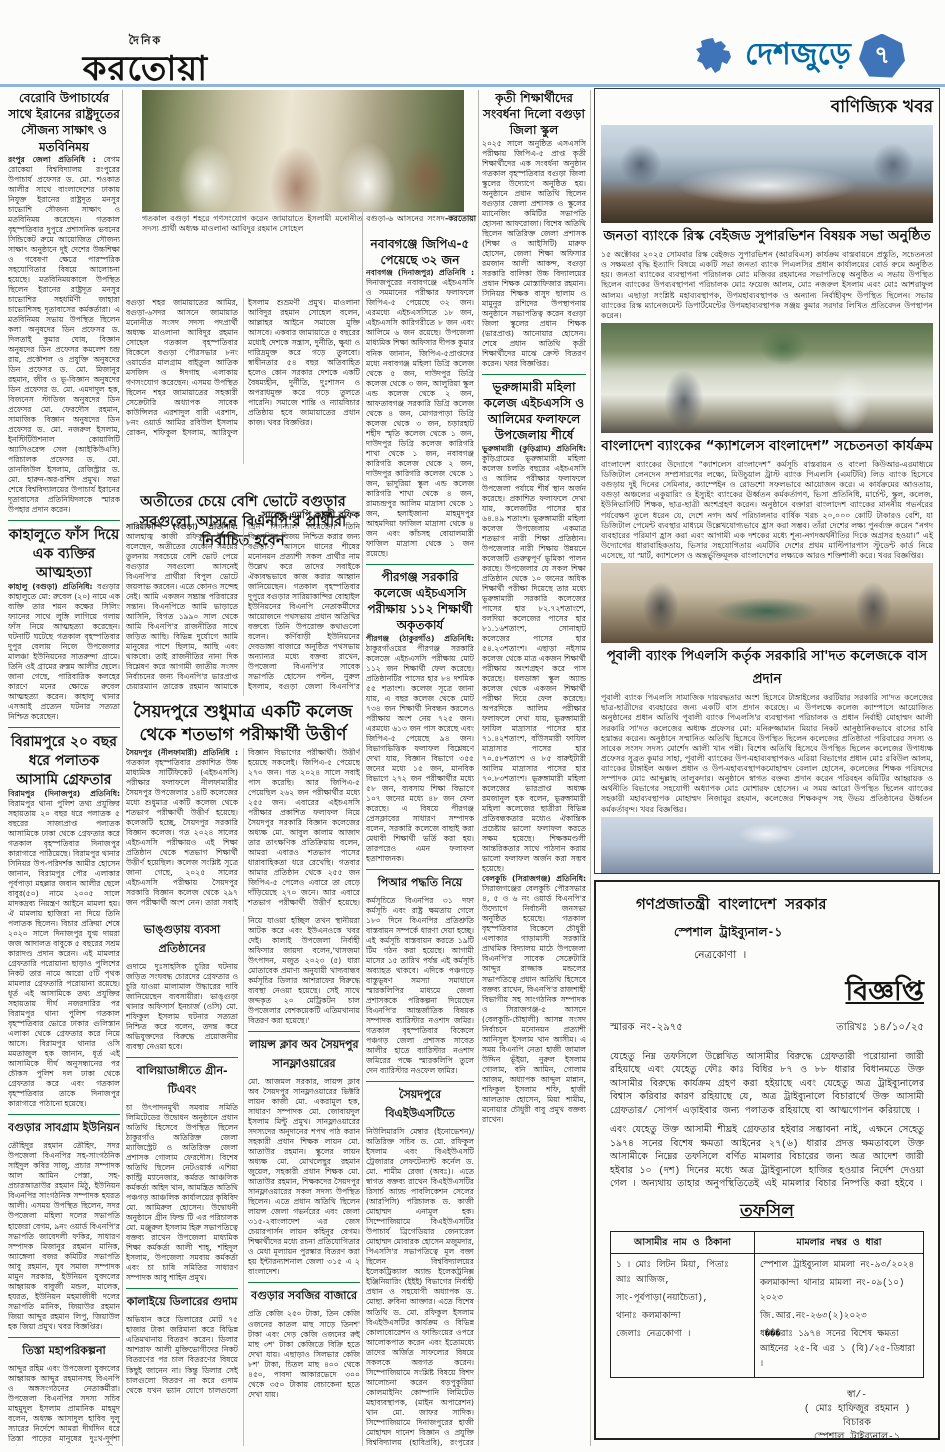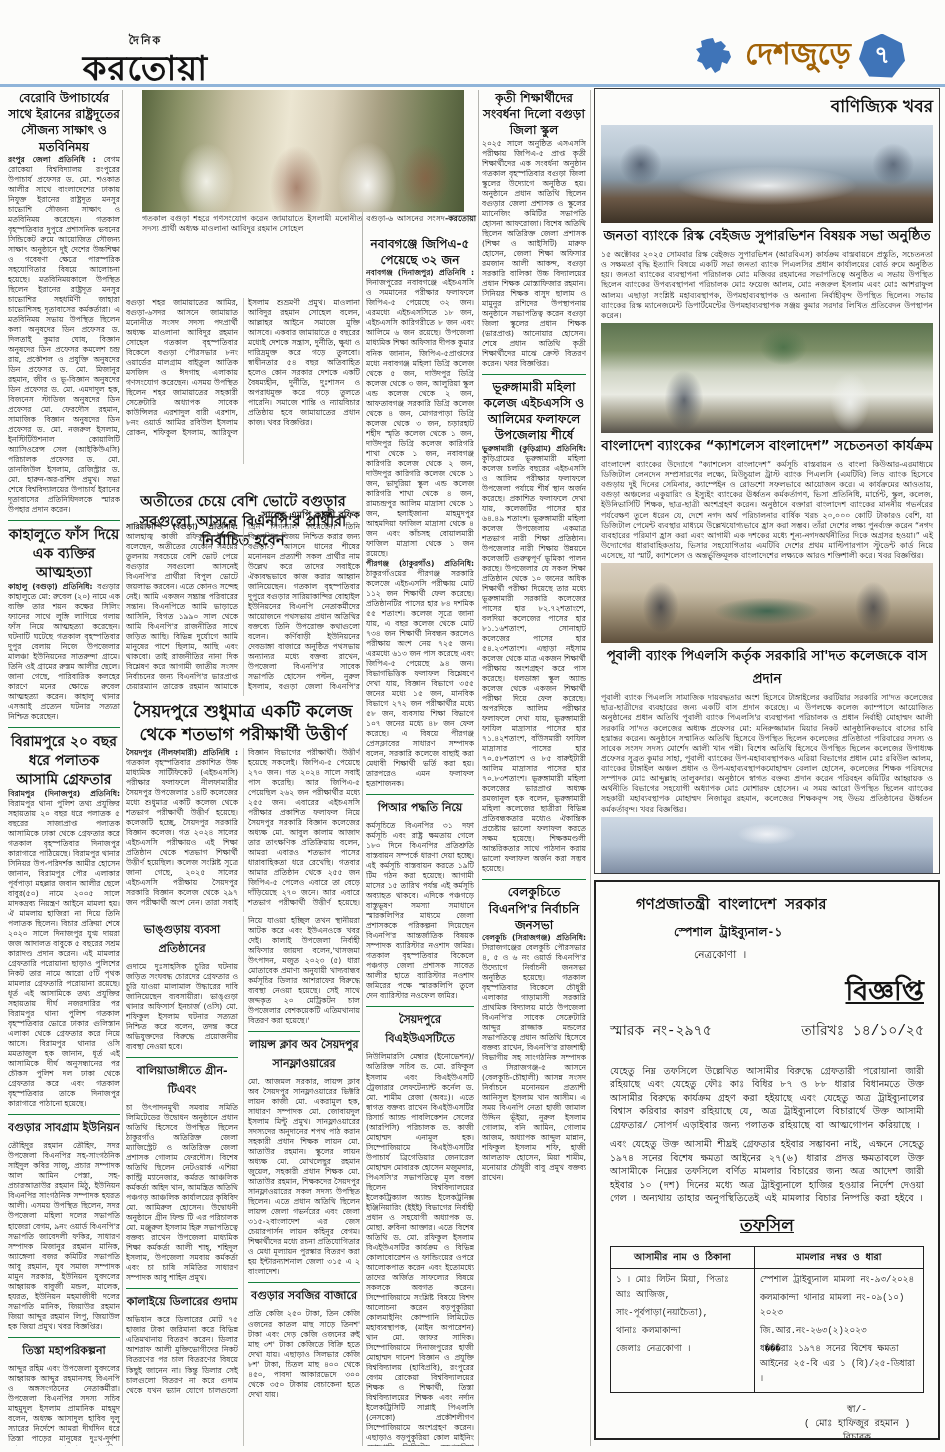--- a/index.html
+++ b/index.html
@@ -6,21 +6,21 @@
   .page{position:relative;width:945px;height:1452px;background:#fcfcfa;margin:0 auto;
         font-family:"DejaVu Sans",sans-serif;color:#141414;overflow:hidden;}
   
   .masthead{position:absolute;left:38px;top:32px;width:215px;text-align:center;}
   .masthead .small{font-size:11px;font-weight:bold;letter-spacing:2px;}
   .masthead .main{font-size:34px;font-weight:900;letter-spacing:1px;line-height:1.05;}
   .datebar{position:absolute;left:300px;top:38px;border-left:5px solid #4a7fbe;padding-left:12px;}
   .datebar .day{font-size:14px;font-weight:bold;}
   .datebar .date{font-size:11.5px;margin-top:3px;}
   .sectionbadge{position:absolute;right:40px;top:30px;display:flex;align-items:center;gap:8px;}
-  .sectionbadge .name{font-size:30px;font-weight:900;color:#a16207;}
+  .sectionbadge .name{font-size:30px;font-weight:900;color:#0369a1;}
   .heptagon{width:46px;height:44px;background:#3f74b8;color:#fff;display:flex;align-items:center;justify-content:center;
             font-size:24px;font-weight:bold;clip-path:polygon(50% 0%,93% 22%,100% 62%,72% 100%,22% 98%,0% 58%,12% 18%);}
   .toprule{position:absolute;left:0;top:84px;width:945px;height:3px;background:#8fb4d9;}
   
   .body-text{font-size:7.6px;line-height:1.32;text-align:justify;}
   .body-text b{font-weight:bold;}
   .hl{font-weight:bold;text-align:center;line-height:1.35;}
   .rule-top{border-top:1px solid #15803d;padding-top:4px;margin-top:5px;}
   .subhead{font-weight:bold;text-align:center;font-size:11px;margin:5px 0 3px 0;}
   .vsep{position:absolute;top:90px;width:1px;height:1356px;background:#b5b5b0;}
@@ -64,21 +64,21 @@
   .ph4{height:96px;background:linear-gradient(180deg,#cfd9e4 0%,#b6c4d4 30%,#7c8aa0 60%,#3d3f4a 100%);}
   .ph4:before{background:radial-gradient(ellipse 120px 22px at 50% 75%,rgba(20,22,30,.65),transparent 80%),
               radial-gradient(ellipse 40px 14px at 50% 18%,rgba(250,250,252,.8),transparent 75%);}
   
   .notice{position:absolute;left:594px;top:880px;width:346px;height:560px;border:2px solid #222;
           box-sizing:border-box;padding:10px 14px;font-family:Liberation Mono, monospace;overflow:hidden;}
   .notice .govt{font-size:15px;font-weight:bold;margin-left:26px;}
   .notice .trib{font-size:12px;font-weight:bold;margin:6px 0 0 64px;}
   .notice .dist{font-size:10.5px;margin:4px 0 0 84px;}
   .notice .biggo{font-size:27px;font-weight:bold;text-align:right;text-decoration:underline;margin:6px 0 4px 0;}
-  .notice .memoline{display:flex;justify-content:space-between;font-size:14px;margin:2px 0 22px 0;}
+  .notice .memoline{display:flex;justify-content:space-between;font-size:10px;margin:2px 0 14px 0;}
   .notice .para{font-size:9.3px;line-height:1.45;text-align:justify;margin-bottom:6px;}
   .notice .tafsil{font-size:17px;font-weight:bold;text-align:center;text-decoration:underline;margin:4px 0 6px 0;}
   .ntable{width:100%;border-collapse:collapse;font-size:8.8px;}
   .ntable th,.ntable td{border:1px solid #222;padding:3px 5px;vertical-align:top;text-align:left;}
   .ntable th{text-align:center;font-size:9.5px;}
   .ntable td div{margin-bottom:3px;}
   .sig{margin-top:10px;margin-left:180px;text-align:center;font-size:9.5px;line-height:1.5;}
   .refno{font-size:7.5px;margin-top:8px;}
   
   .h-sm{font-size:12px;}
@@ -165,40 +165,40 @@
     <div class="subhead rule-top">বগুড়ার সবজির বাজারে</div>
     <div class="body-text">প্রতি কেজি ২৫০ টাকা, তিন কেজি ওজনের কাতল মাছ সাড়ে তিনশ' টাকা এবং দেড় কেজি ওজনের রুই মাছ ৩শ' টাকা কেজিতে বিক্রি হতে দেখা যায়। এছাড়াও সিলভার কেজি ৮শ' টাকা, চিতল মাছ ৪০০ থেকে ৪৫০, পাবদা আকারভেদে ৩০০ থেকে ৩৫০ টাকায় বেচাকেনা হতে দেখা যায়।</div>
   </div>
 
   <div class="col" id="col4">
     <div class="hl h-sm">নবাবগঞ্জে জিপিএ-৫ পেয়েছে ৩২ জন</div>
     <div class="body-text">
       <b>নবাবগঞ্জ (দিনাজপুর) প্রতিনিধি :</b>
       <span>দিনাজপুরের নবাবগঞ্জে এইচএসসি ও সমমানের পরীক্ষার ফলাফলে জিপিএ-৫ পেয়েছে ৩২ জন। এরমধ্যে এইচএসসিতে ১৮ জন, এইচএসসি কারিগরীতে ৮ জন এবং আলিমে ৬ জন রয়েছে। উপজেলা মাধ্যমিক শিক্ষা অফিসার দীপক কুমার বনিক জানান, জিপিএ-৫প্রাপ্তদের মধ্যে নবাবগঞ্জ মহিলা ডিগ্রি কলেজ থেকে ৫ জন, দাউদপুর ডিগ্রি কলেজ থেকে ৩ জন, আলুরিয়া স্কুল এন্ড কলেজ থেকে ২ জন, আফতাবগঞ্জ সরকারি ডিগ্রি কলেজ থেকে ৪ জন, মোগরপাড়া ডিগ্রি কলেজ থেকে ৩ জন, চড়ারহাট শহীদ স্মৃতি কলেজ থেকে ১ জন, দাউদপুর ডিগ্রি কলেজ কারিগরি শাখা থেকে ১ জন, নবাবগঞ্জ কারিগরি কলেজ থেকে ২ জন, দাউদপুর কারিগরি কলেজ থেকে ১ জন, ভাদুরিয়া স্কুল এন্ড কলেজ কারিগরি শাখা থেকে ৪ জন, রামচন্দ্রপুর আলিম মাদ্রাসা থেকে ১ জন, হলাইজানা মাহমুদপুর আহমদিয়া ফাজিল মাদ্রাসা থেকে ৪ জন এবং কাঁচসহ বোয়ালমারী ফাজিল মাদ্রাসা থেকে ১ জন রয়েছে।</span>
     </div>
+    <div class="hl h-sm rule-top">পীরগঞ্জ সরকারি কলেজে এইচএসসি পরীক্ষায় ১১২ শিক্ষার্থী অকৃতকার্য</div>
     <div class="body-text">
       <b>পীরগঞ্জ (ঠাকুরগাঁও) প্রতিনিধি:</b>
       <span>ঠাকুরগাঁওয়ের পীরগঞ্জ সরকারি কলেজে এইচএসসি পরীক্ষায় মোট ১১২ জন শিক্ষার্থী ফেল করেছে। প্রতিষ্ঠানটির পাসের হার ৮৪ দশমিক ৫৫ শতাংশ। কলেজ সূত্রে জানা যায়, এ বছর কলেজ থেকে মোট ৭৩৪ জন শিক্ষার্থী নিবন্ধন করলেও পরীক্ষায় অংশ নেয় ৭২৫ জন। এরমধ্যে ৬১৩ জন পাস করেছে এবং জিপিএ-৫ পেয়েছে ৯৪ জন।বিভাগভিত্তিক ফলাফল বিশ্লেষণে দেখা যায়, বিজ্ঞান বিভাগে ৩৫৫ জনের মধ্যে ১৫ জন, মানবিক বিভাগে ২৭২ জন পরীক্ষার্থীর মধ্যে ৫৮ জন, ব্যবসায় শিক্ষা বিভাগে ১০৭ জনের মধ্যে ৪৮ জন ফেল করেছে। এ বিষয়ে পীরগঞ্জ প্রেসক্লাবের সাধারণ সম্পাদক বলেন, সরকারি কলেজে বাছাই করা মেধাবী শিক্ষার্থী ভর্তি করা হয়। তারপরেও এমন ফলাফল হতাশাজনক।</span>
     </div>
     <div class="subhead rule-top">পিআর পদ্ধতি নিয়ে</div>
     <div class="body-text">কর্মসূচিতে বিএনপির ৩১ দফা কর্মসূচি এবং রাষ্ট্র ক্ষমতায় গেলে ১৮০ দিনে বিএনপির প্রতিশ্রুতি বাস্তবায়ন সম্পর্কে ধারণা দেয়া হচ্ছে। এই কর্মসূচি বাস্তবায়ন করতে ১৯টি টিম গঠন করা হয়েছে। আগামী মাসের ১৫ তারিখ পর্যন্ত এই কর্মসূচি অব্যাহত থাকবে। এদিকে পঞ্চগড়ে বাস্তুভূষণ সমস্যা সমাধানে স্মারকলিপির মাধ্যমে জেলা প্রশাসককে পরিকল্পনা দিয়েছেন বিএনপি'র আন্তর্জাতিক বিষয়ক সম্পাদক ব্যারিস্টার নওশাদ জমির। গতকাল বৃহস্পতিবার বিকেলে পঞ্চগড় জেলা প্রশাসক সাবেত আলীর হাতে ব্যারিস্টার নওশাদ জমিরের পক্ষে স্মারকলিপি তুলে দেন ব্যারিস্টার নওফেল জমির।</div>
     <div class="subhead rule-top">সৈয়দপুরে বিএইউএসটিতে</div>
     <div class="body-text">নিউলিমারসি মেম্বার (ইনোভেশন)/ অতিরিক্ত সচিব ড. মো. রফিকুল ইসলাম এবং বিএইউএসটি ট্রেজারার লেফটেন্যান্ট কর্নেল ড. মো. শামীম রেজা (অবঃ)। এতে স্বাগত বক্তব্য রাখেন বিএইউএসটির রিসার্চ আ্যন্ড পাবলিকেশন সেলের (আরপিসি) পরিচালক ড. কাজী মোহাম্মদ এনামুল হক। সিম্পোজিয়ামে বিএইউএসটির উপাচার্য ব্রিগেডিয়ার জেনারেল মোহাম্মদ মোবারক হোসেন মজুমদার, পিএসসি'র সভাপতিত্বে মূল বক্তা ছিলেন বিশ্ববিদ্যালয়ের ইলেকট্রিক্যাল অ্যান্ড ইলেকট্রনিক্স ইঞ্জিনিয়ারিং (ইইই) বিভাগের নির্বাহী প্রধান ও সহযোগী অধ্যাপক ড. মোছা. রুবিনা আক্তার। এতে বিশেষ অতিথি ড. মো. রফিকুল ইসলাম বিএইউএসটির কার্যক্রম ও বিভিন্ন কোলাবোরেশন ও ফান্ডিংয়ের ওপরে আলোকপাত করেন এবং ইতোমধ্যে তাদের অর্জিত সাফল্যের বিষয়ে সকলকে অবগত করেন। সিম্পোজিয়ামে সংশ্লিষ্ট বিষয়ে বিশদ আলোচনা করেন বড়পুকুরিয়া কোলমাইনিং কোম্পানি লিমিটেড মহাব্যবস্থাপক, (মাইন অপারেশন) খান মো. জাফর সাদিক। সিম্পোজিয়ামে দিনাজপুরের হাজী মোহাম্মদ দানেশ বিজ্ঞান ও প্রযুক্তি বিশ্ববিদ্যালয় (হাবিপ্রবি), রংপুরের বেগম রোকেয়া বিশ্ববিদ্যালয়ের শিক্ষক ও শিক্ষার্থী, তিস্তা বিশ্ববিদ্যালয়ের শিক্ষক এবং নর্দান ইলেকট্রিসিটি সাপ্লাই পিএলসি (নেসকো) প্রকৌশলীগণ সিম্পোজিয়ামে অংশগ্রহণ করেন। এছাড়াও বড়পুকুরিয়া কোল মাইনিং কোম্পানি লিমিটেড, বড়পুকুরিয়া তাপবিদ্যুৎ কেন্দ্র এবং সৈয়দপুর ১৫০ ও ২০ মেগাওয়াট পাওয়ার প্ল্যান্ট (পির্ডিবি) থেকে প্রকৌশলী এবং বিএইউএসটির শিক্ষক ও শিক্ষার্থীরাও অংশগ্রহণ করেন। সিম্পোজিয়ামে গবেষণা, উন্নয়ন এবং টেকসই জ্বালানি বিষয়ে আলোকপাত করেন। এতে বৈশ্বিক চ্যালেঞ্জ মোকাবিলা এবং দেশের বিদ্যুৎ ও জ্বালানি খাতের উন্নয়নে টেকসই ও উদ্ভাবনী প্রযুক্তি ব্যবহারের প্রস্তাব দেয়া হয়। অনুষ্ঠানের শেষে অতিথিদের ক্রেস্ট প্রদান করা হয়।</div>
 
   </div>
 
   <div class="col" id="col5">
     <div class="hl h-sm">কৃতী শিক্ষার্থীদের সংবর্ধনা দিলো বগুড়া জিলা স্কুল</div>
     <div class="body-text">২০২৫ সালে অনুষ্ঠিত এসএসসি পরীক্ষায় জিপিএ-৫ প্রাপ্ত কৃতী শিক্ষার্থীদের এক সংবর্ধনা অনুষ্ঠান গতকাল বৃহস্পতিবার বগুড়া জিলা স্কুলের উদ্যোগে অনুষ্ঠিত হয়। অনুষ্ঠানে প্রধান অতিথি ছিলেন বগুড়ার জেলা প্রশাসক ও স্কুলের ম্যানেজিং কমিটির সভাপতি হোসনা আফরোজা। বিশেষ অতিথি ছিলেন অতিরিক্ত জেলা প্রশাসক (শিক্ষা ও আইসিটি) মারুফ হোসেন, জেলা শিক্ষা অফিসার রমজান আলী আকন্দ, বগুড়া সরকারি বালিকা উচ্চ বিদ্যালয়ের প্রধান শিক্ষক মোস্তাফিজার রহমান। সিনিয়র শিক্ষক বাসুদ ছালাম ও মামুনুর রশিদের উপস্থাপনায় অনুষ্ঠানে সভাপতিত্ব করেন বগুড়া জিলা স্কুলের প্রধান শিক্ষক (ভারপ্রাপ্ত) আনোয়ার হোসেন। শেষে প্রধান অতিথি কৃতী শিক্ষার্থীদের মাঝে ক্রেস্ট বিতরণ করেন। খবর বিজ্ঞপ্তির।</div>
     <div class="hl h-sm rule-top">ভূরুঙ্গামারী মহিলা কলেজ এইচএসসি ও আলিমের ফলাফলে উপজেলায় শীর্ষে</div>
     <div class="body-text">
       <b>ভূরুঙ্গামারী (কুড়িগ্রাম) প্রতিনিধি:</b>
       <span>কুড়িগ্রামের ভূরুঙ্গামারী মহিলা কলেজ চলতি বছরের এইচএসসি ও আলিম পরীক্ষার ফলাফলে উপজেলা পর্যায়ে শীর্ষ স্থান অর্জন করেছে। প্রকাশিত ফলাফলে দেখা যায়, কলেজটির পাসের হার ৬৪.৪৯ শতাংশ। ভূরুঙ্গামারী মহিলা কলেজ উপজেলায় একমাত্র শতভাগ নারী শিক্ষা প্রতিষ্ঠান। উপজেলার নারী শিক্ষায় উন্নয়নে কলেজটি গুরুত্বপূর্ণ ভূমিকা পালন করছে। উপজেলার যে সকল শিক্ষা প্রতিষ্ঠান থেকে ১০ জনের অধিক শিক্ষার্থী পরীক্ষা দিয়েছে তার মধ্যে ভূরুঙ্গামারী সরকারি কলেজের পাসের হার ৮২.৭২শতাংশে, বলদিয়া কলেজের পাসের হার ৮১.১৬শতাংশ, সোনাহাট কলেজের পাসের হার ৫৪.২৩শতাংশ। এছাড়া নইসাম কলেজ থেকে মাত্র একজন শিক্ষার্থী পরীক্ষায় অংশগ্রহণ করে পাস করেছে। ধলডাঙ্গা স্কুল অ্যান্ড কলেজ থেকে একজন শিক্ষার্থী পরীক্ষা দিয়ে ফেল করেছে। অপরদিকে আলিম পরীক্ষার ফলাফলে দেখা যায়, ভূরুঙ্গামারী ফাযিল মাদ্রাসার পাসের হার ৭১.৪২শতাংশ, বাঁউসমারী ফাযিল মাদ্রাসার পাসের হার ৭০.৫৮শতাংশ ও ৮৫ বারুইটারী আলিম মাদ্রাসার পাসের হার ৭০.৮৩শতাংশ। ভূরুঙ্গামারী মহিলা কলেজের ভারপ্রাপ্ত অধ্যক্ষ রমজানুল হক বলেন, ভূরুঙ্গামারী মহিলা কলেজের ছাত্রীরা বিভিন্ন প্রতিবন্ধকতার মধ্যেও ঐকান্তিক প্রচেষ্টায় ভালো ফলাফল করতে সক্ষম হয়েছে। শিক্ষকমণ্ডলী আন্তরিকতার সাথে পাঠদান করায় ভালো ফলাফল অর্জন করা সম্ভব হয়েছে।</span>
     </div>
-    <div class="hl h-sm rule-top">বেলকুচিতে বিএনপি'র নির্বাচনি জনসভা</div>
     <div class="body-text">
       <b>বেলকুচি (সিরাজগঞ্জ) প্রতিনিধি:</b>
       <span>সিরাজগঞ্জের বেলকুচি পৌরসভার ৪, ৫ ও ৬ নং ওয়ার্ড বিএনপি'র উদ্যোগে নির্বাচনী জনসভা অনুষ্ঠিত হয়েছে। গতকাল বৃহস্পতিবার বিকেলে চৌধুরী এলাকার গাড়ামাসী সরকারি প্রাথমিক বিদ্যালয় মাঠে উপজেলা বিএনপি'র সাবেক সেক্রেটারি আব্দুর রাজ্জাক মন্ডলের সভাপতিত্বে প্রধান অতিথি হিসেবে বক্তব্য রাখেন, বিএনপি'র রাজশাহী বিভাগীয় সহ সাংগঠনিক সম্পাদক ও সিরাজগঞ্জ-৫ আসনে (বেলকুচি-চৌহালী) আসন্ন সংসদ নির্বাচনে মনোনয়ন প্রত্যাশী আনিসুল ইসলাম খান আসীম। এ সময় বিএনপি নেতা হাজী জামাল উদ্দিন ভূঁইয়া, নুরুল ইসলাম গোলাম, বনি আমিন, গোলাম আজম, অধ্যাপক আব্দুল মান্নান, শফিকুল ইসলাম শফি, হাজী আলতাফ হোসেন, মিয়া শামীম, মনোয়ার চৌধুরী বাবু প্রমুখ বক্তব্য রাখেন।</span>
     </div>
   </div>
 
   <div class="bizbox">
     <div class="title">বাণিজ্যিক খবর</div>
     <div class="bizphoto ph1"></div>
     <div class="bizhl">জনতা ব্যাংকে রিস্ক বেইজড সুপারভিশন বিষয়ক সভা অনুষ্ঠিত</div>

